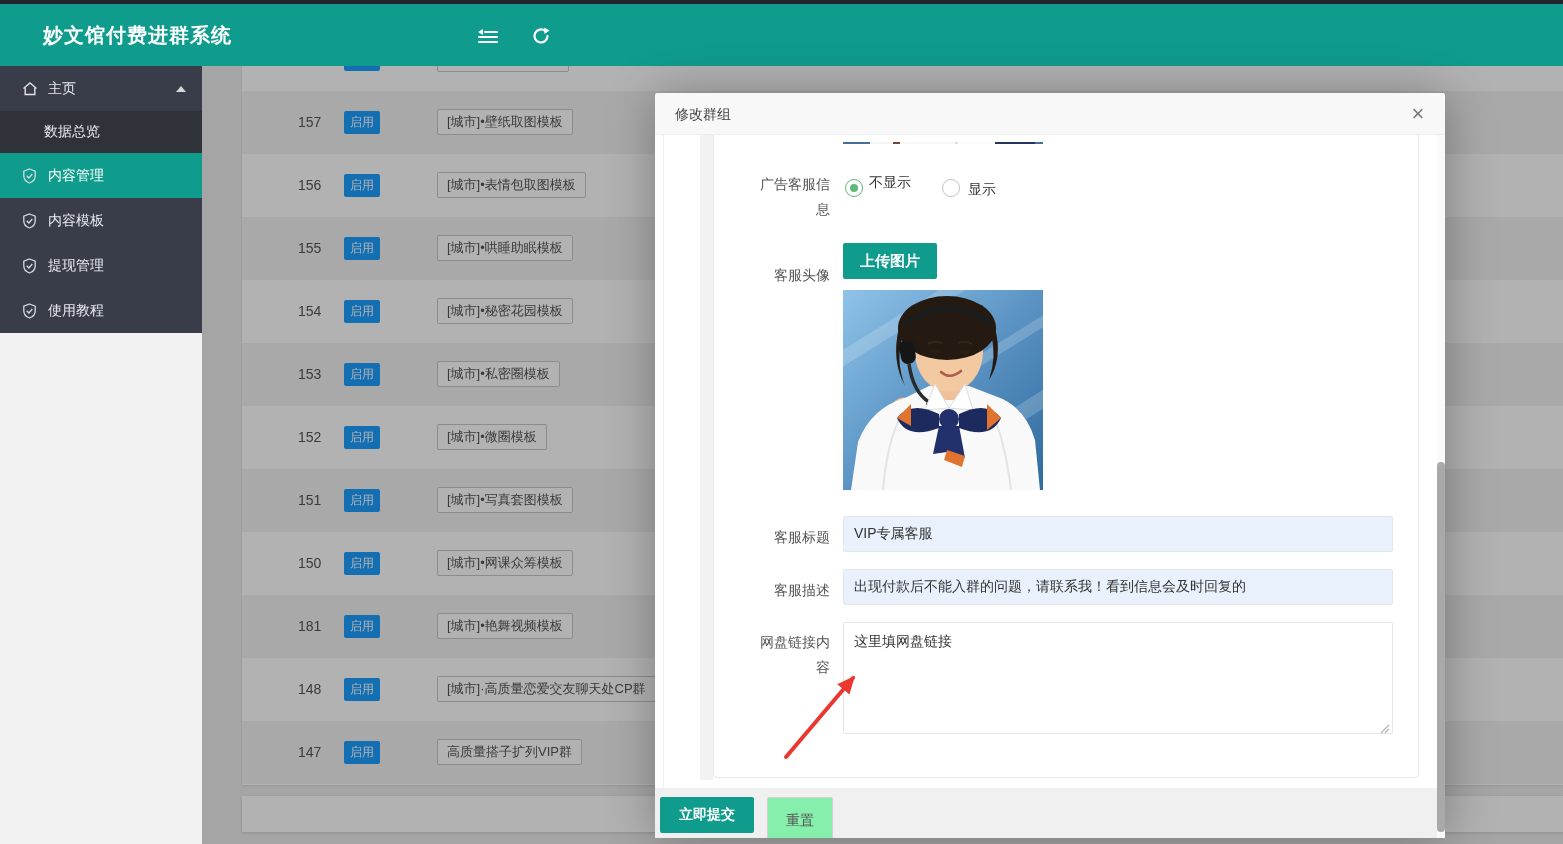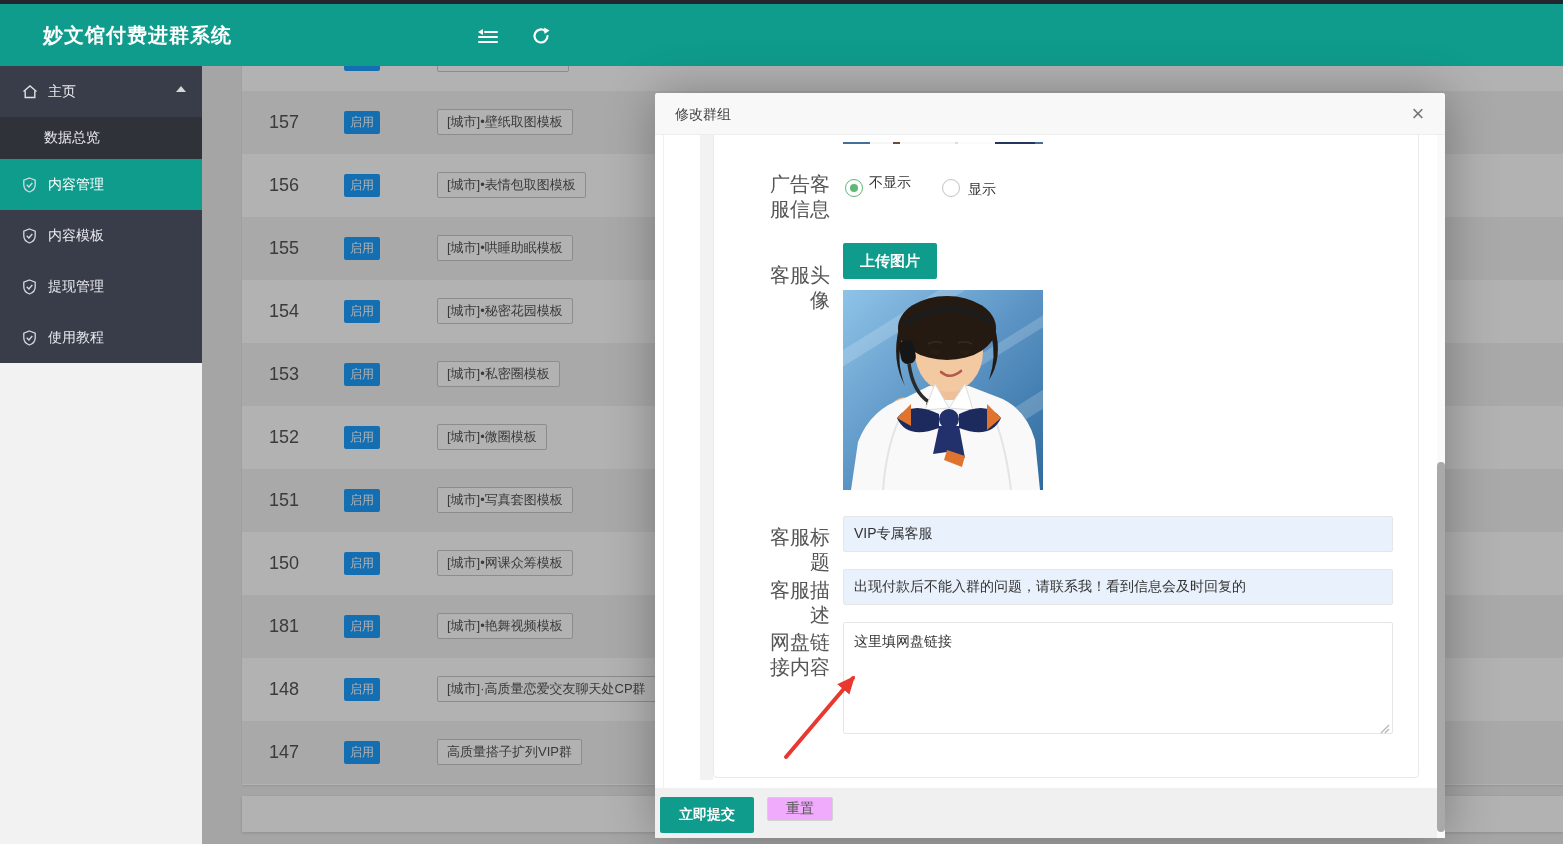--- a/index.html
+++ b/index.html
@@ -8,64 +8,64 @@
   
   #topstrip{position:absolute;left:0;top:0;width:1563px;height:4px;background:#23262c;}
   #header{position:absolute;left:0;top:4px;width:1563px;height:62px;background:#0f9c8c;}
   #header .title{position:absolute;left:43px;top:0;line-height:62px;color:#fff;font-size:20px;font-weight:bold;letter-spacing:1px;}
   .hicon{position:absolute;top:22px;width:22px;height:20px;cursor:pointer;}
   #icon-collapse{left:477px;}
   #icon-refresh{left:531px;}
   
   #sidebar{position:absolute;left:0;top:66px;width:202px;height:778px;background:#f2f2f2;}
   #sidebar-menu{position:absolute;left:0;top:0;width:202px;}
-  .side-item{position:relative;width:202px;height:51px;background:#393d49;color:#e8eaef;font-size:14px;display:flex;align-items:center;cursor:pointer;box-sizing:border-box;padding-left:22px;}
+  .side-item{position:relative;width:202px;height:45px;background:#393d49;color:#e8eaef;font-size:14px;display:flex;align-items:center;cursor:pointer;box-sizing:border-box;padding-left:22px;}
   .side-item .ic{width:17px;height:17px;margin-right:9px;display:inline-flex;align-items:center;}
   .side-item.submenu{height:42px;background:#2f3238;padding-left:44px;}
   .side-item.active{background:#0f9c8c;color:#fff;}
   .side-item .caret-up{position:absolute;right:16px;top:20px;width:0;height:0;border-left:5px solid transparent;border-right:5px solid transparent;border-bottom:6px solid #d6d6d6;}
   
   #content-bg{position:absolute;left:202px;top:66px;width:1361px;height:778px;background:#ededed;}
   #table-card{position:absolute;left:242px;top:66px;width:1321px;height:719px;background:#fff;box-shadow:0 1px 2px rgba(0,0,0,.1);}
   .t-row{position:absolute;left:0;width:100%;height:63px;}
   .t-row.dark{background:#f2f2f2;}
   .t-row.light{background:#fff;}
-  .t-row .num{position:absolute;left:27px;top:0;line-height:63px;font-size:18px;color:#555;}
+  .t-row .num{position:absolute;left:56px;top:0;line-height:63px;font-size:14px;color:#555;}
   .t-row .st-btn{position:absolute;left:102px;top:20px;width:36px;height:23px;background:#1e9fff;border:none;border-radius:2px;color:#fff;font-size:12px;line-height:23px;text-align:center;padding:0;cursor:pointer;font-family:inherit;}
   .t-row .tag{position:absolute;left:195px;top:18px;height:24px;line-height:24px;border:1px solid #c9c9c9;border-radius:2px;padding:0 9px;font-size:13px;color:#555;background:#fff;cursor:pointer;white-space:nowrap;}
   #partial-clip{position:absolute;left:0;top:0;width:100%;height:25px;overflow:hidden;}
   #partial-clip .t-row{top:-38px;}
   #pagination-bar{position:absolute;left:242px;top:796px;width:1321px;height:36px;background:#fff;box-shadow:0 1px 3px rgba(0,0,0,.15);}
   
   #shade{position:absolute;left:202px;top:66px;width:1361px;height:778px;background:rgba(0,0,0,0.30);z-index:40;}
   
   #modal{position:absolute;left:655px;top:93px;width:790px;height:745px;background:#fff;border-radius:3px;box-shadow:1px 1px 50px rgba(0,0,0,.3);z-index:100;}
   #modal-titlebar{position:absolute;left:0;top:0;width:100%;height:42px;background:#f8f8f8;border-bottom:1px solid #eee;border-radius:3px 3px 0 0;box-sizing:border-box;}
   #modal-title{position:absolute;left:20px;top:0;line-height:42px;font-size:14px;color:#444;}
   #modal-close{position:absolute;right:14px;top:8px;width:26px;height:26px;text-align:center;line-height:26px;font-size:22px;color:#777;cursor:pointer;}
   #modal-body{position:absolute;left:0;top:42px;width:790px;height:703px;background:#fff;overflow:hidden;}
   .vline{position:absolute;left:8px;top:0;width:1px;height:653px;background:#f0f0f0;}
   .gcol{position:absolute;left:45px;top:0;width:13px;height:645px;background:#f2f2f2;}
   #form-panel{position:absolute;left:58px;top:-12px;width:706px;height:655px;background:#fff;border:1px solid #e9e9e9;border-radius:4px;box-sizing:border-box;}
-  .f-label{position:absolute;left:99px;width:76px;font-size:20px;color:#555;text-align:right;line-height:25px;}
+  .f-label{position:absolute;left:99px;width:76px;font-size:14px;color:#555;text-align:right;line-height:25px;}
   .radio{position:absolute;width:18px;height:18px;border-radius:50%;box-sizing:border-box;background:#fff;cursor:pointer;}
   .radio.sel{border:1px solid #5fb878;}
   .radio.sel .dot{position:absolute;left:4px;top:4px;width:8px;height:8px;border-radius:50%;background:#5fb878;}
   .radio.unsel{border:1px solid #c2c2c2;}
   .radio-lab{position:absolute;font-size:14px;color:#333;line-height:18px;cursor:pointer;}
   #upload-btn{position:absolute;left:188px;top:108px;width:94px;height:36px;background:#0f9c8c;color:#fff;font-size:15px;font-weight:bold;border:none;border-radius:2px;cursor:pointer;font-family:inherit;}
   .f-input{position:absolute;left:188px;width:550px;height:36px;box-sizing:border-box;border:1px solid #e6e6e6;border-radius:2px;background:#e9f1fd;padding:8px 10px;font-size:14px;color:#333;font-family:inherit;}
   #netdisk-textarea{position:absolute;left:188px;top:487px;width:550px;height:112px;box-sizing:border-box;border:1px solid #e6e6e6;border-radius:2px;background:#fff;padding:8px 10px;font-size:14px;color:#333;resize:none;font-family:inherit;line-height:20px;}
   #resize-grip{position:absolute;left:724px;top:585px;width:11px;height:11px;}
   #photo-box{position:absolute;left:188px;top:155px;width:200px;height:200px;overflow:hidden;}
   #photo-sliver{position:absolute;left:188px;top:1px;width:200px;height:8px;overflow:hidden;}
   #annot-arrow{position:absolute;left:0;top:0;width:790px;height:703px;pointer-events:none;}
   #iframe-footer{position:absolute;left:0;top:653px;width:790px;height:50px;background:#f0f0f0;}
   #submit-btn{position:absolute;left:5px;top:662px;width:94px;height:36px;background:#0f9c8c;color:#fff;border:none;border-radius:2px;font-size:14px;font-weight:bold;cursor:pointer;font-family:inherit;}
-  #reset-btn{position:absolute;left:112px;top:662px;width:66px;height:24px;background:#f0abfc;color:#555;border:1px solid #d2d2d2;border-radius:2px;font-size:14px;cursor:pointer;font-family:Liberation Mono, monospace;}
+  #reset-btn{position:absolute;left:112px;top:662px;width:66px;height:48px;background:#86efac;color:#555;border:1px solid #d2d2d2;border-radius:2px;font-size:14px;cursor:pointer;font-family:Liberation Mono, monospace;}
   #modal-scrolltrack{position:absolute;left:782px;top:0;width:8px;height:703px;background:#fafafa;}
   #modal-scrollthumb{position:absolute;left:782px;top:327px;width:8px;height:370px;background:#a9a9a9;border-radius:4px;cursor:pointer;}
 </style>
 </head>
 <body>
 
 <div id="stage">
 
   <div id="topstrip"></div>
 

